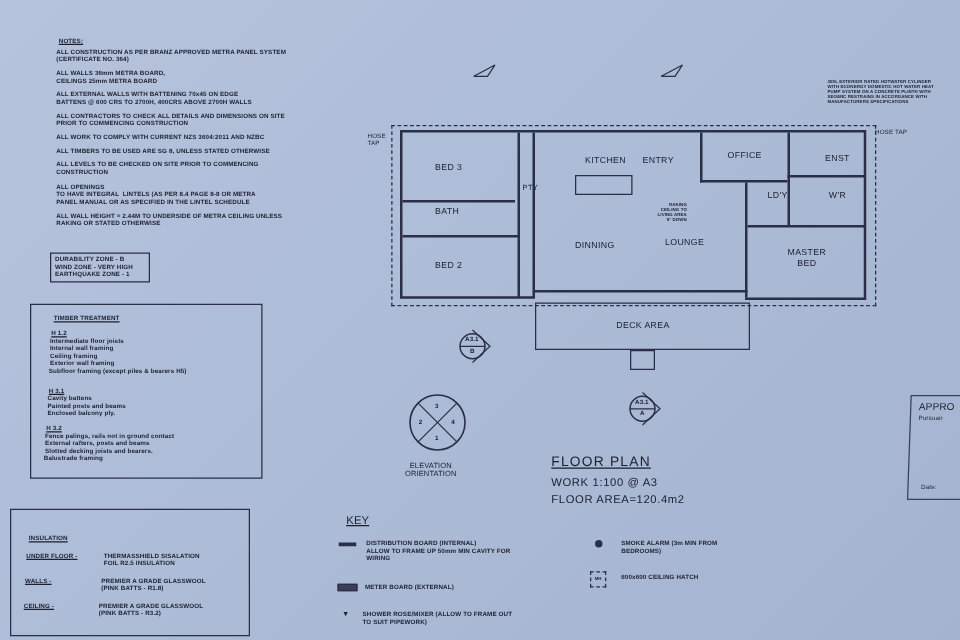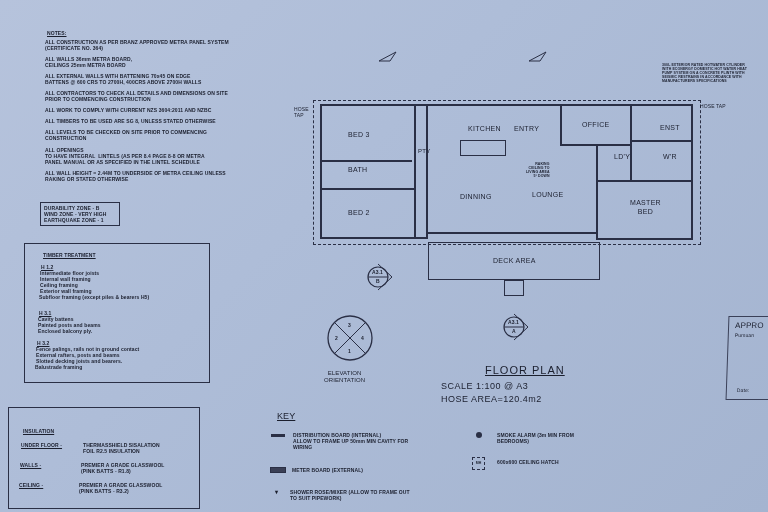--- a/index.html
+++ b/index.html
@@ -164,23 +164,23 @@
       <line x1="39.5" y1="8.5" x2="8.5" y2="39.5" stroke="#2a2f45"></line>
     </svg>
   <div class="t" style="left:22px;top:8px;">3</div>
   <div class="t" style="left:35px;top:21px;">4</div>
   <div class="t" style="left:22px;top:34px;">1</div>
   <div class="t" style="left:9px;top:21px;">2</div>
 </div>
 <div class="t" style="left:324px;top:370px;font-size:6px;line-height:7px;font-weight:normal;text-align:center;">ELEVATION
 ORIENTATION</div>
 
-<div class="t ul" style="left:441px;top:364px;font-size:11px;line-height:12px;font-weight:normal;letter-spacing:1px;margin-left:44px;">FLOOR PLAN</div>
-<div class="t" style="left:441px;top:381px;font-size:9px;line-height:10px;font-weight:normal;letter-spacing:0.5px;">SCALE 1:100 @ A3</div>
-<div class="t" style="left:441px;top:394px;font-size:9px;line-height:10px;font-weight:normal;letter-spacing:0.5px;">HOSE AREA=120.4m2</div>
+<div class="t ul" style="left:441px;top:364px;font-size:11px;line-height:12px;font-weight:normal;letter-spacing:1px;">FLOOR PLAN</div>
+<div class="t" style="left:441px;top:381px;font-size:9px;line-height:10px;font-weight:normal;letter-spacing:0.5px;">WORK 1:100 @ A3</div>
+<div class="t" style="left:441px;top:394px;font-size:9px;line-height:10px;font-weight:normal;letter-spacing:0.5px;">FLOOR AREA=120.4m2</div>
 
 <div class="t ul" style="left:277px;top:411px;font-size:9px;line-height:10px;font-weight:normal;">KEY</div>
 <div style="position:absolute;left:271px;top:434px;width:14px;height:3px;background:#2a2f45;"></div>
 <div class="t" style="left:293px;top:432px;">DISTRIBUTION BOARD (INTERNAL)
 ALLOW TO FRAME UP 50mm MIN CAVITY FOR
 WIRING</div>
 <div style="position:absolute;left:270px;top:467px;width:14px;height:4px;border:1px solid #2a2f45;background:#3a3f55;"></div>
 <div class="t" style="left:292px;top:467px;">METER BOARD (EXTERNAL)</div>
 <div class="t" style="left:275px;top:489px;font-size:6px;">▾</div>
 <div class="t" style="left:290px;top:489px;">SHOWER ROSE/MIXER (ALLOW TO FRAME OUT

